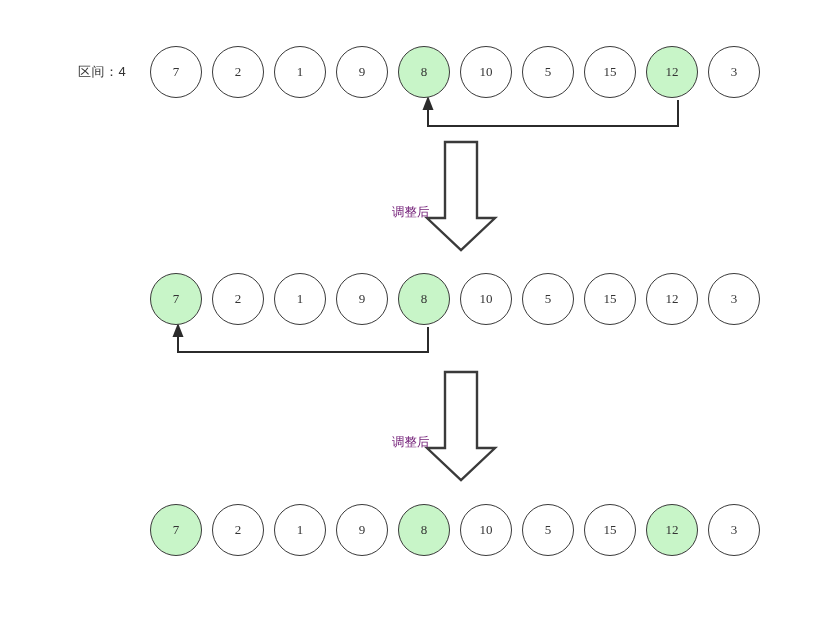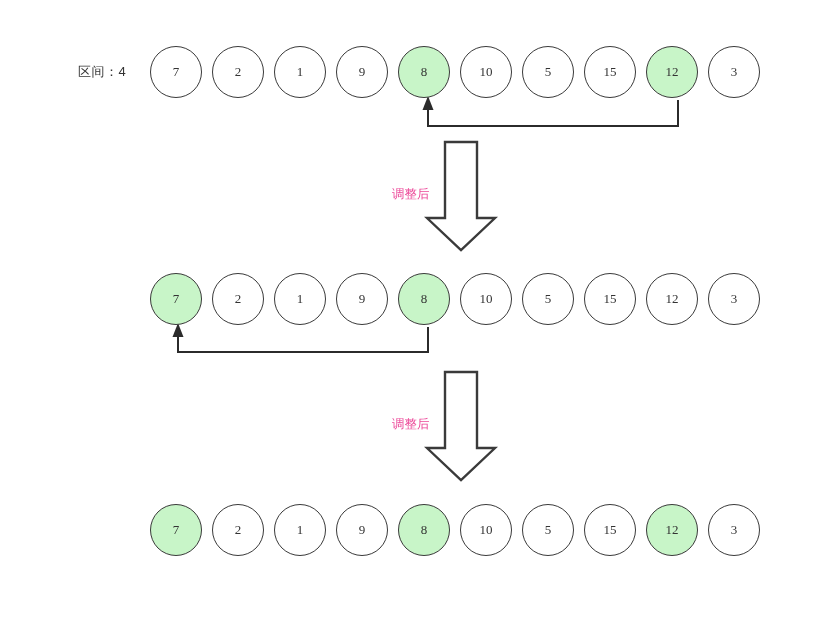--- a/index.html
+++ b/index.html
@@ -73,22 +73,23 @@
     position: absolute;
     width: 74px;
     height: 112px;
   }
   .arrow-1 { left: 424px; top: 140px; }
   .arrow-2 { left: 424px; top: 370px; }
 
   .step-label {
     position: absolute;
     font-size: 12.5px;
-    color: #ec4899;
+    color: #701a75;
     white-space: nowrap;
+    margin-top: 18px;
   }
   .step-label-1 { left: 392px; top: 186px; }
   .step-label-2 { left: 392px; top: 416px; }
 </style>
 </head>
 <body>
 
 <div id="canvas">
 
   <div class="interval-label">区间：4</div>

